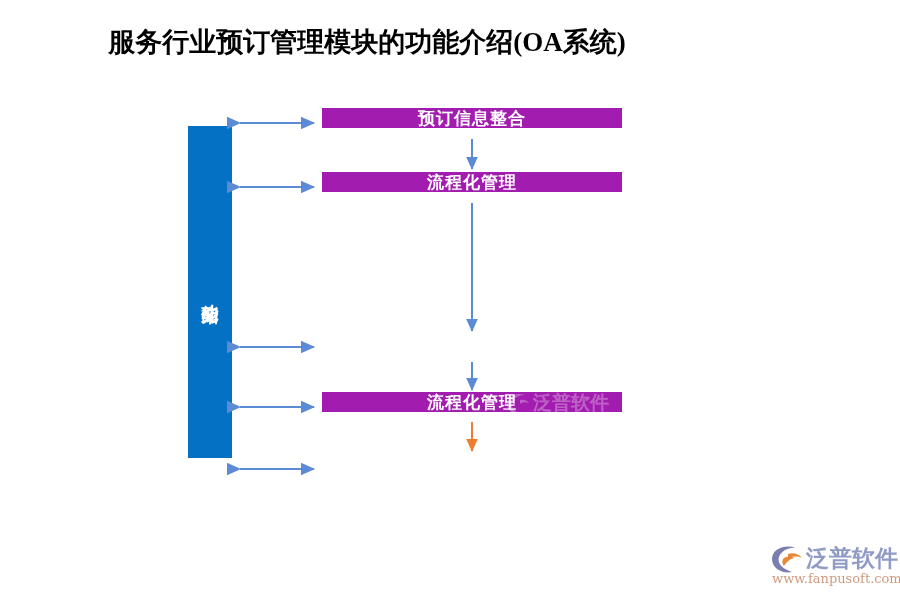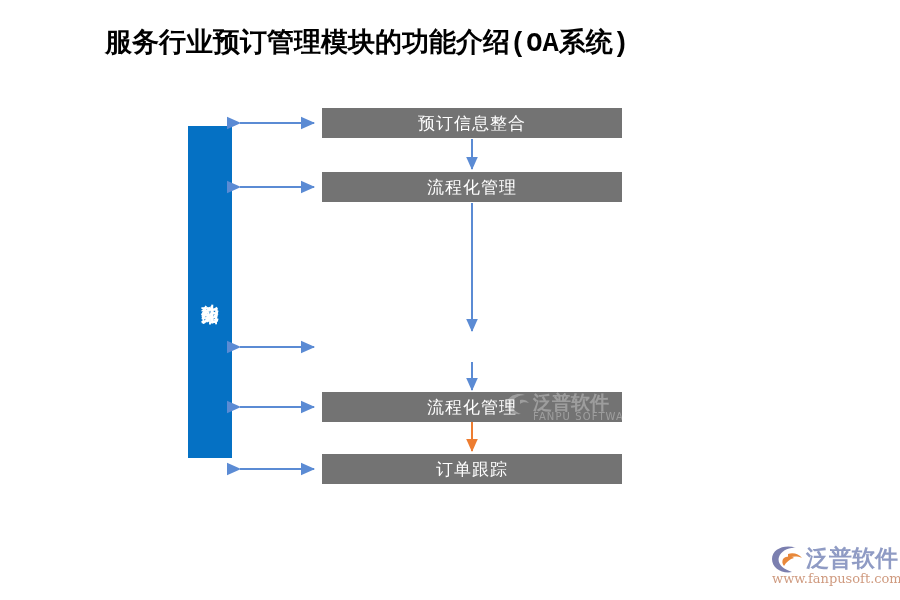--- a/index.html
+++ b/index.html
@@ -20,21 +20,21 @@
     position: absolute;
     left: 0;
     top: 24px;
     width: 734px;
     text-align: center;
     font-size: 27px;
     font-weight: bold;
     color: #000000;
     letter-spacing: 0px;
     white-space: nowrap;
-    font-family: Liberation Mono, monospace;
+    font-family: Liberation Serif, serif;
   }
 
   
   #diagram {
     position: absolute;
     left: 0;
     top: 0;
     width: 900px;
     height: 600px;
   }
@@ -59,25 +59,25 @@
     color: #ffffff;
     letter-spacing: 1px;
     line-height: 1;
   }
 
   
   .proc-box {
     position: absolute;
     left: 322px;
     width: 300px;
-    height: 30px;
-    background: #737373;
+    height: 20px;
+    background: #a21caf;
     color: #ffffff;
     font-size: 17px;
-    font-weight: normal;
+    font-weight: bold;
     display: flex;
     align-items: center;
     justify-content: center;
     letter-spacing: 1px;
     z-index: 3;
   }
 
   
   #connectors {
     position: absolute;
@@ -209,21 +209,20 @@
     <span class="vlabel">功能介绍</span>
   </div>
 
   <div class="proc-box" style="top:108px;">预订信息整合</div>
 
   <div class="proc-box" style="top:172px;">流程化管理</div>
 
 
   <div class="proc-box" style="top:392px;">流程化管理</div>
 
-  <div class="proc-box" style="top:454px;">订单跟踪</div>
 
   <div id="inline-watermark">
     <svg class="wm-mark" viewBox="0 0 26 24">
       <path d="M20,3 C12,0 2,4 2,12 C2,19 9,23 16,22 C10,20 6,16 7,11 C8,6 14,3 20,3 z" fill="#ffffff"></path>
       <path d="M15,8 C18,7 22,8 24,11 C21,10 17,10 15,12 z" fill="#ffffff"></path>
     </svg>
     <div class="wm-cn">泛普软件</div>
     <div class="wm-en">FANPU SOFTWARE</div>
   </div>
 

